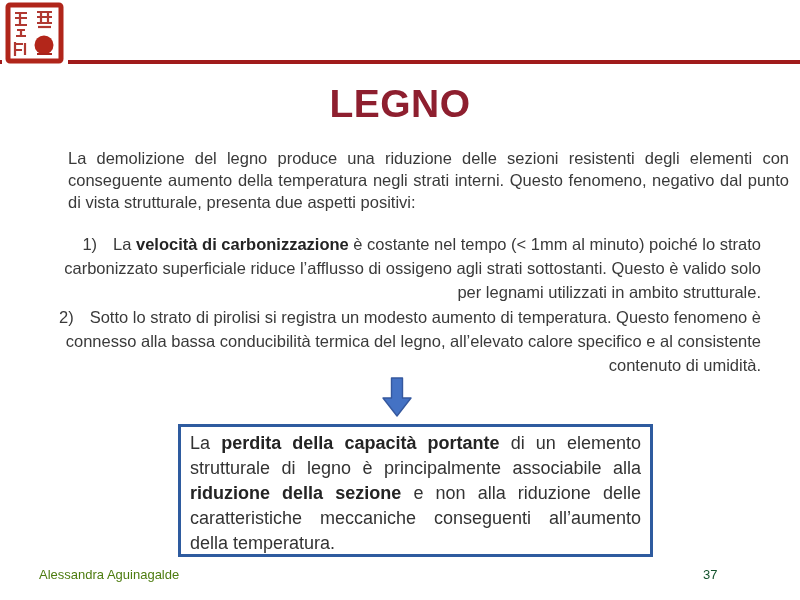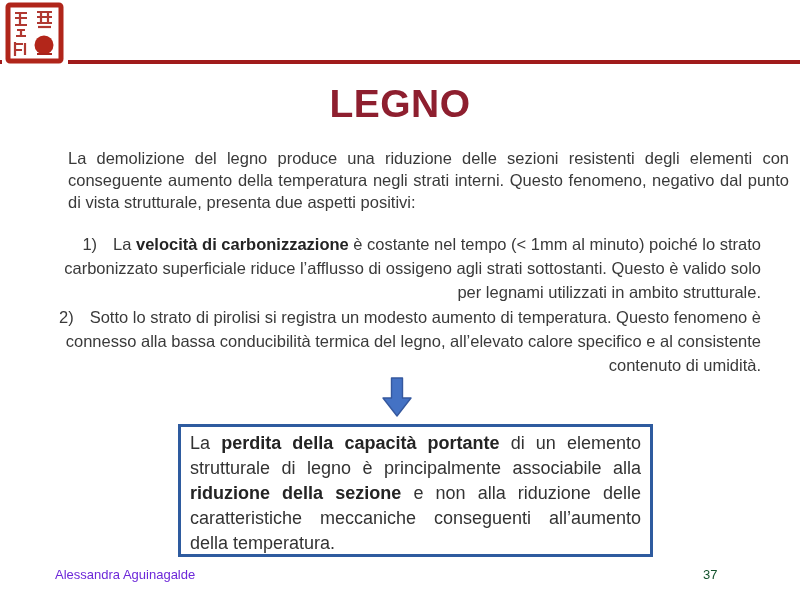--- a/index.html
+++ b/index.html
@@ -72,23 +72,23 @@
     border: 3px solid #2E5B9F;
     padding: 4px 9px 0 9px;
     font-size: 18px;
     line-height: 25px;
     color: #333333;
     text-align: justify;
     margin-left: 12px;
   }
   .footer-author {
     position: absolute;
-    left: 55px; top: 567px;
+    left: 39px; top: 567px;
     font-size: 13px;
-    color: #6d28d9;
+    color: #4d7c0f;
   }
   .footer-page {
     position: absolute;
     left: 703px; top: 567px;
     font-size: 13px;
     color: #14532d;
   }
 </style>
 </head>
 <body>

